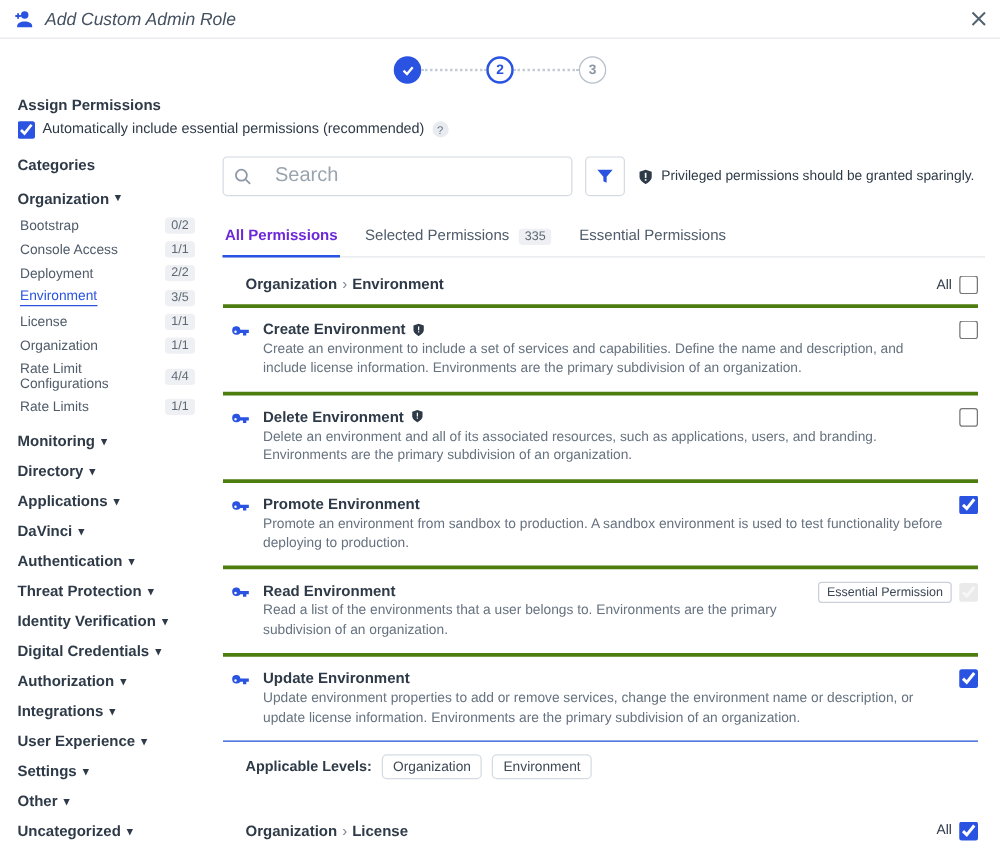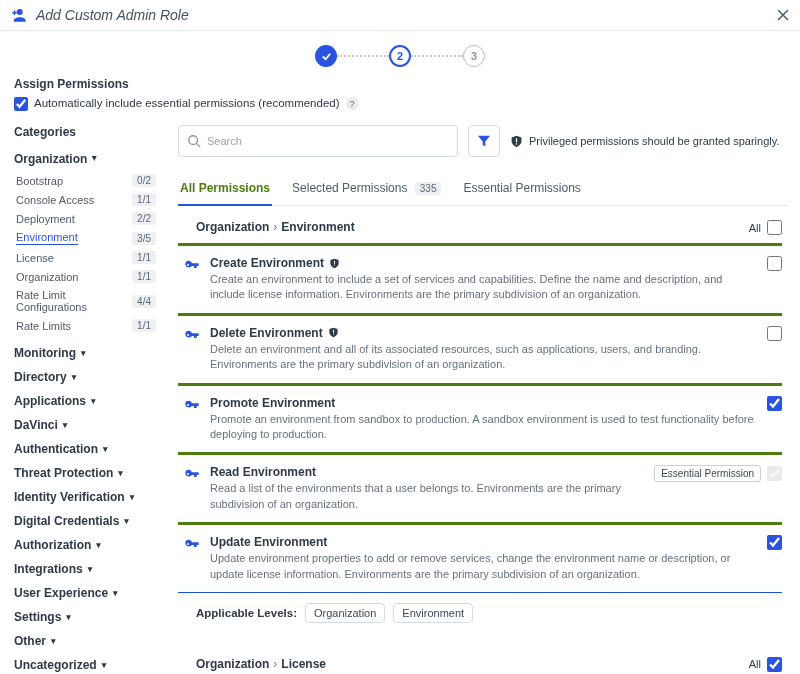--- a/index.html
+++ b/index.html
@@ -34,28 +34,28 @@
 
   .subcat { list-style: none; padding: 0 0 6px 2px; }
   .subcat li { display: flex; justify-content: space-between; align-items: center; font-size: 11px; color: #4f5b69; padding: 3px 4px 3px 0; cursor: pointer; }
   .subcat li .count { font-size: 10px; background: #eef0f3; color: #5d6874; border-radius: 3px; padding: 1px 5px; }
   .subcat li.selected span:first-child { color: #2953e0; border-bottom: 1px solid #2953e0; padding-bottom: 1px; }
 
   
   .main { flex: 1; padding: 0 12px 0 10px; overflow: hidden; display: flex; flex-direction: column; }
   .searchrow { display: flex; align-items: center; gap: 10px; margin-bottom: 6px; }
   .searchbox { display: flex; align-items: center; border: 1px solid #d5dbe2; border-radius: 4px; height: 32px; width: 280px; padding: 0 8px; color: #8d98a6; }
-  .searchbox input { border: none; outline: none; flex: 1; font-size: 11px; margin-left: 6px; color: #b91c1c; }
+  .searchbox input { border: none; outline: none; flex: 1; font-size: 16px; margin-left: 19px; color: #b91c1c; }
   .searchbox input::placeholder { color: #9aa4af; }
   .filterbtn { width: 32px; height: 32px; border: 1px solid #d5dbe2; border-radius: 4px; display: flex; align-items: center; justify-content: center; color: #2953e0; cursor: pointer; }
   .warnrow { display: flex; align-items: center; gap: 6px; font-size: 11px; color: #2e3a47; }
 
   .tabs { display: flex; gap: 18px; border-bottom: 1px solid #e5e8ec; margin-top: 10px; }
   .tab { font-size: 12px; padding: 8px 2px 10px; color: #4f5b69; cursor: pointer; position: relative; }
-  .tab.active { color: #4d7c0f; font-weight: 600; }
+  .tab.active { color: #6d28d9; font-weight: 600; }
   .tab.active::after { content: ""; position: absolute; left: 0; right: 0; bottom: -1px; height: 2px; background: #2953e0; }
   .tab .badge { background: #eef0f3; color: #5d6874; font-size: 10px; border-radius: 3px; padding: 1px 5px; margin-left: 4px; }
 
   .permlist { flex: 1; overflow-y: auto; padding-right: 6px; position: relative; }
   .permlist::-webkit-scrollbar { width: 8px; }
   .permlist::-webkit-scrollbar-thumb { background: #d0d6dd; border-radius: 4px; }
 
   .grouphead { display: flex; justify-content: space-between; align-items: flex-start; padding: 14px 0 8px 18px; }
   .crumb { font-size: 12px; font-weight: 700; color: #2e3a47; }
   .crumb .sep { color: #7b8591; margin: 0 4px; font-weight: 400; }

